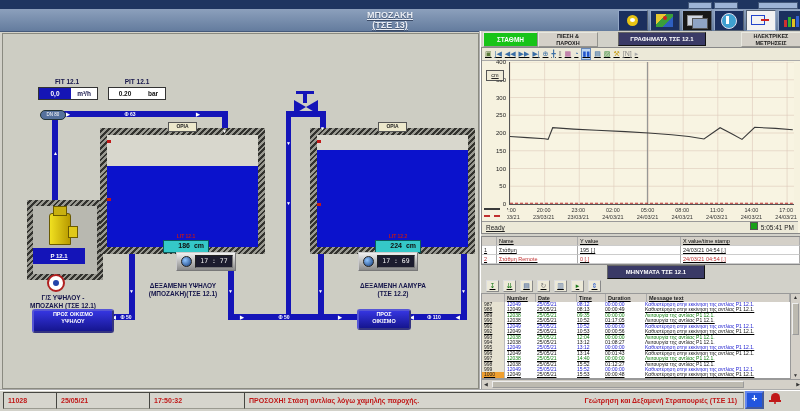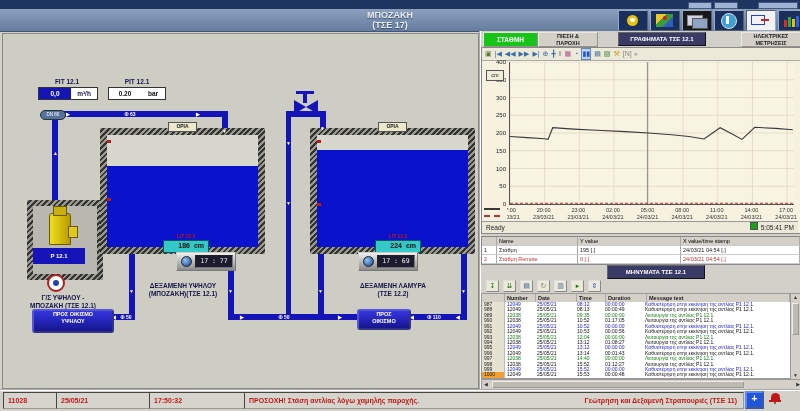--- a/index.html
+++ b/index.html
@@ -1,18 +1,18 @@
 <!DOCTYPE html>
 <html><head>
 <meta charset="utf-8">
 <style>
   html,body{margin:0;padding:0;background:#6a6a6a;}
   #app{position:relative;width:800px;height:411px;background:#d2d1c9;overflow:hidden;
        font-family:"Liberation Sans",sans-serif;-webkit-font-smoothing:antialiased;}
-  .abs{position:absolute;}
+  .abs{position:absolute;text-decoration:underline;}
   
   #topstrip{left:0;top:0;width:800px;height:9px;background:#1e3560;}
   .winctl{position:absolute;top:2px;height:5px;background:#9db4d6;border:1px solid #44597a;}
   #titlebar{left:0;top:9px;width:800px;height:22px;
     background:linear-gradient(#8ca0bc,#647c9e);border-bottom:1px solid #44597a;}
   #title-text{left:0;top:10px;width:780px;text-align:center;color:#e9edf4;font-weight:bold;
     font-size:9px;line-height:10px;text-shadow:0 1px 1px #3a4a66;}
   .hbtn{position:relative;width:28px;height:19px;background:#1b2f5e;border:1px outset #93a7c6;
     overflow:hidden;cursor:pointer;}
   #hdr-icons{left:618px;top:10px;display:flex;gap:2px;}
@@ -115,21 +115,21 @@
 
   <div class="abs" id="topstrip">
     <div class="winctl" style="left:688px;width:22px;"></div>
     <div class="winctl" style="left:714px;width:22px;"></div>
     <div class="winctl" style="left:758px;width:38px;"></div>
   </div>
 
   <div class="abs" id="titlebar"></div>
   <div class="abs" id="title-text">
     <span>ΜΠΟΖΑΚΗ</span><br>
-    <span>(ΤΣΕ 17)</span>
+    <span>(ΤΣΕ 13)</span>
   </div>
   <div class="abs" id="hdr-icons">
     <div class="hbtn">
       <div style="position:absolute;left:8px;top:4px;width:11px;height:11px;border-radius:50%;background:#e8c414;"></div>
       <div style="position:absolute;left:11px;top:7px;width:5px;height:4px;border-radius:50%;background:#fff;"></div>
     </div>
     <div class="hbtn">
       <div style="position:absolute;left:5px;top:3px;width:17px;height:13px;background:linear-gradient(135deg,#e8c832 35%,#3a9e3a 35%,#3a9e3a 65%,#2e5fc0 65%);"></div>
       <div style="position:absolute;left:12px;top:5px;width:4px;height:4px;border-radius:50%;background:#d02020;"></div>
     </div>

